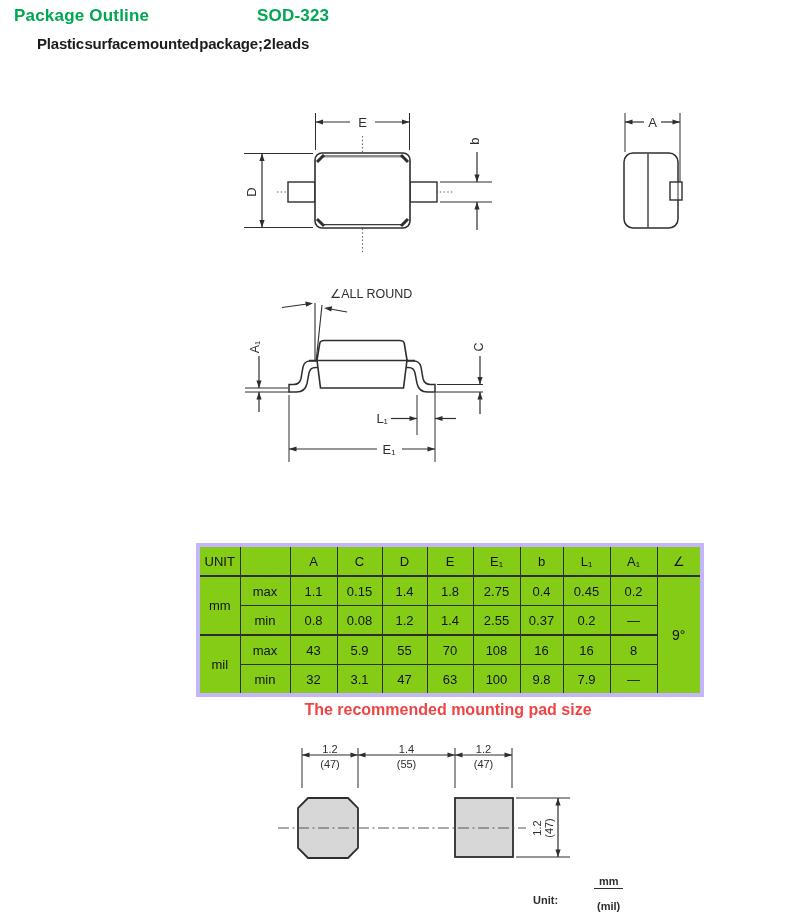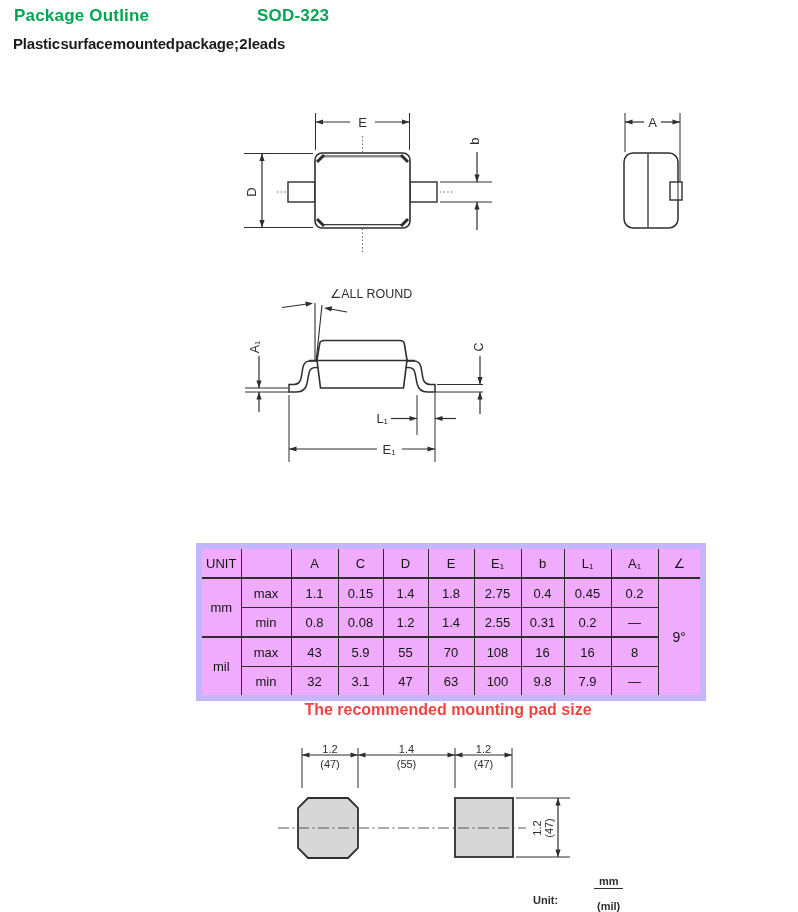--- a/index.html
+++ b/index.html
@@ -2,28 +2,28 @@
 <html><head>
 <meta charset="utf-8">
 <style>
   html,body{margin:0;padding:0;background:#fff;}
   .page{
     position:relative;width:798px;height:912px;background:#ffffff;
     font-family:"Liberation Sans", sans-serif;color:#2e2e2e;overflow:hidden;
   }
   .abs{position:absolute;}
   .title{font-size:17px;font-weight:bold;color:#00a651;letter-spacing:.2px;}
-  .subtitle{font-size:15px;font-weight:bold;color:#1c1c1c;word-spacing:-3.5px;letter-spacing:-.2px;}
+  .subtitle{font-size:15px;font-weight:bold;color:#1c1c1c;word-spacing:-3.5px;letter-spacing:-.2px;margin-left:24px;}
   .pad-heading{font-size:16px;font-weight:bold;color:#ef4444;text-align:center;}
   svg text{font-family:"Liberation Sans", sans-serif;fill:#2e2e2e;}
   
   table.dim{
     border-collapse:collapse;table-layout:fixed;
-    font-size:13px;color:#141414;background:#f0abfc;
-    border:6px solid #c4b5fd;
+    font-size:13px;color:#141414;background:#84cc16;
+    border:4px solid #c4b5fd;
   }
   table.dim td{
     border:1px solid #2e2e2e;text-align:center;vertical-align:middle;
     height:28px;padding:0;overflow:hidden;
   }
   table.dim tr.hdr-row td{border-bottom-width:2px;}
   table.dim tr.group-start td{border-top-width:2px;}
   table.dim td.angle-cell{font-size:14px;}
   .unit-note{font-size:11px;font-weight:bold;color:#2e2e2e;display:flex;align-items:center;gap:32px;}
   .frac{display:inline-block;text-align:center;margin-left:4px;line-height:1.05;}
@@ -188,21 +188,21 @@
         <td>0.2</td>
         <td rowspan="4" class="angle-cell">9°</td>
       </tr>
       <tr>
         <td>min</td>
         <td>0.8</td>
         <td>0.08</td>
         <td>1.2</td>
         <td>1.4</td>
         <td>2.55</td>
-        <td>0.31</td>
+        <td>0.37</td>
         <td>0.2</td>
         <td>—</td>
       </tr>
       <tr class="group-start">
         <td rowspan="2">mil</td>
         <td>max</td>
         <td>43</td>
         <td>5.9</td>
         <td>55</td>
         <td>70</td>

